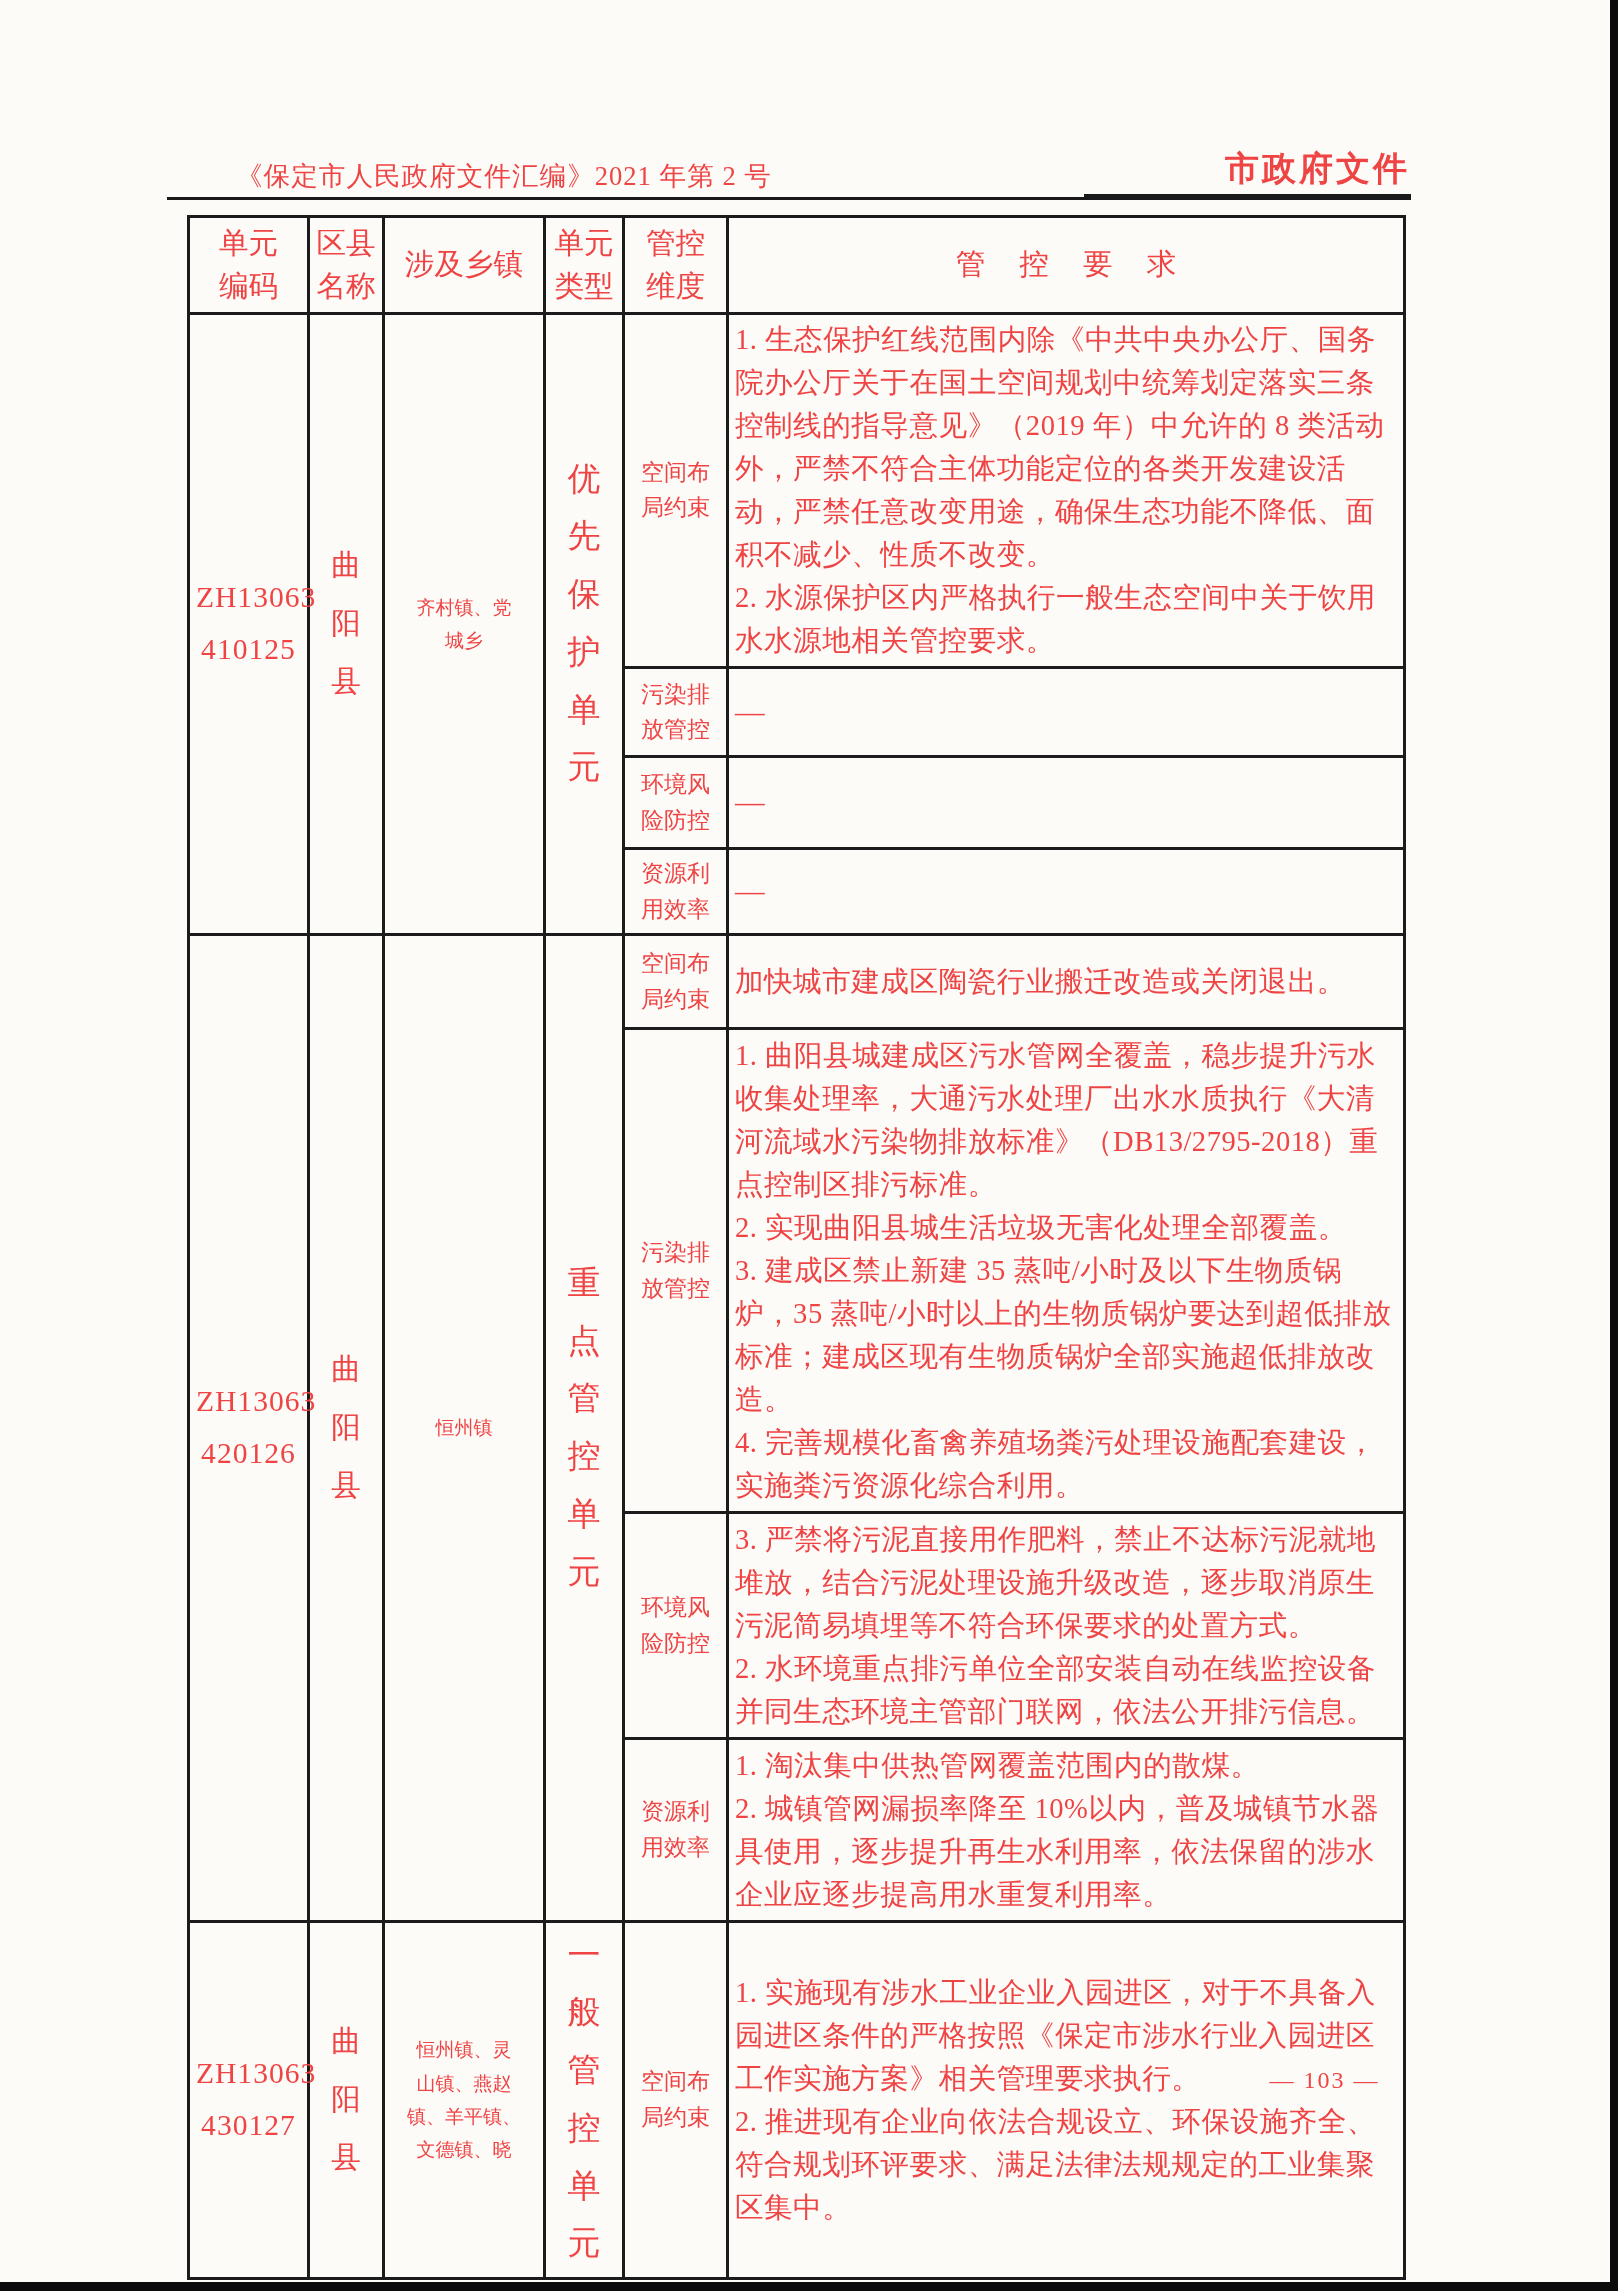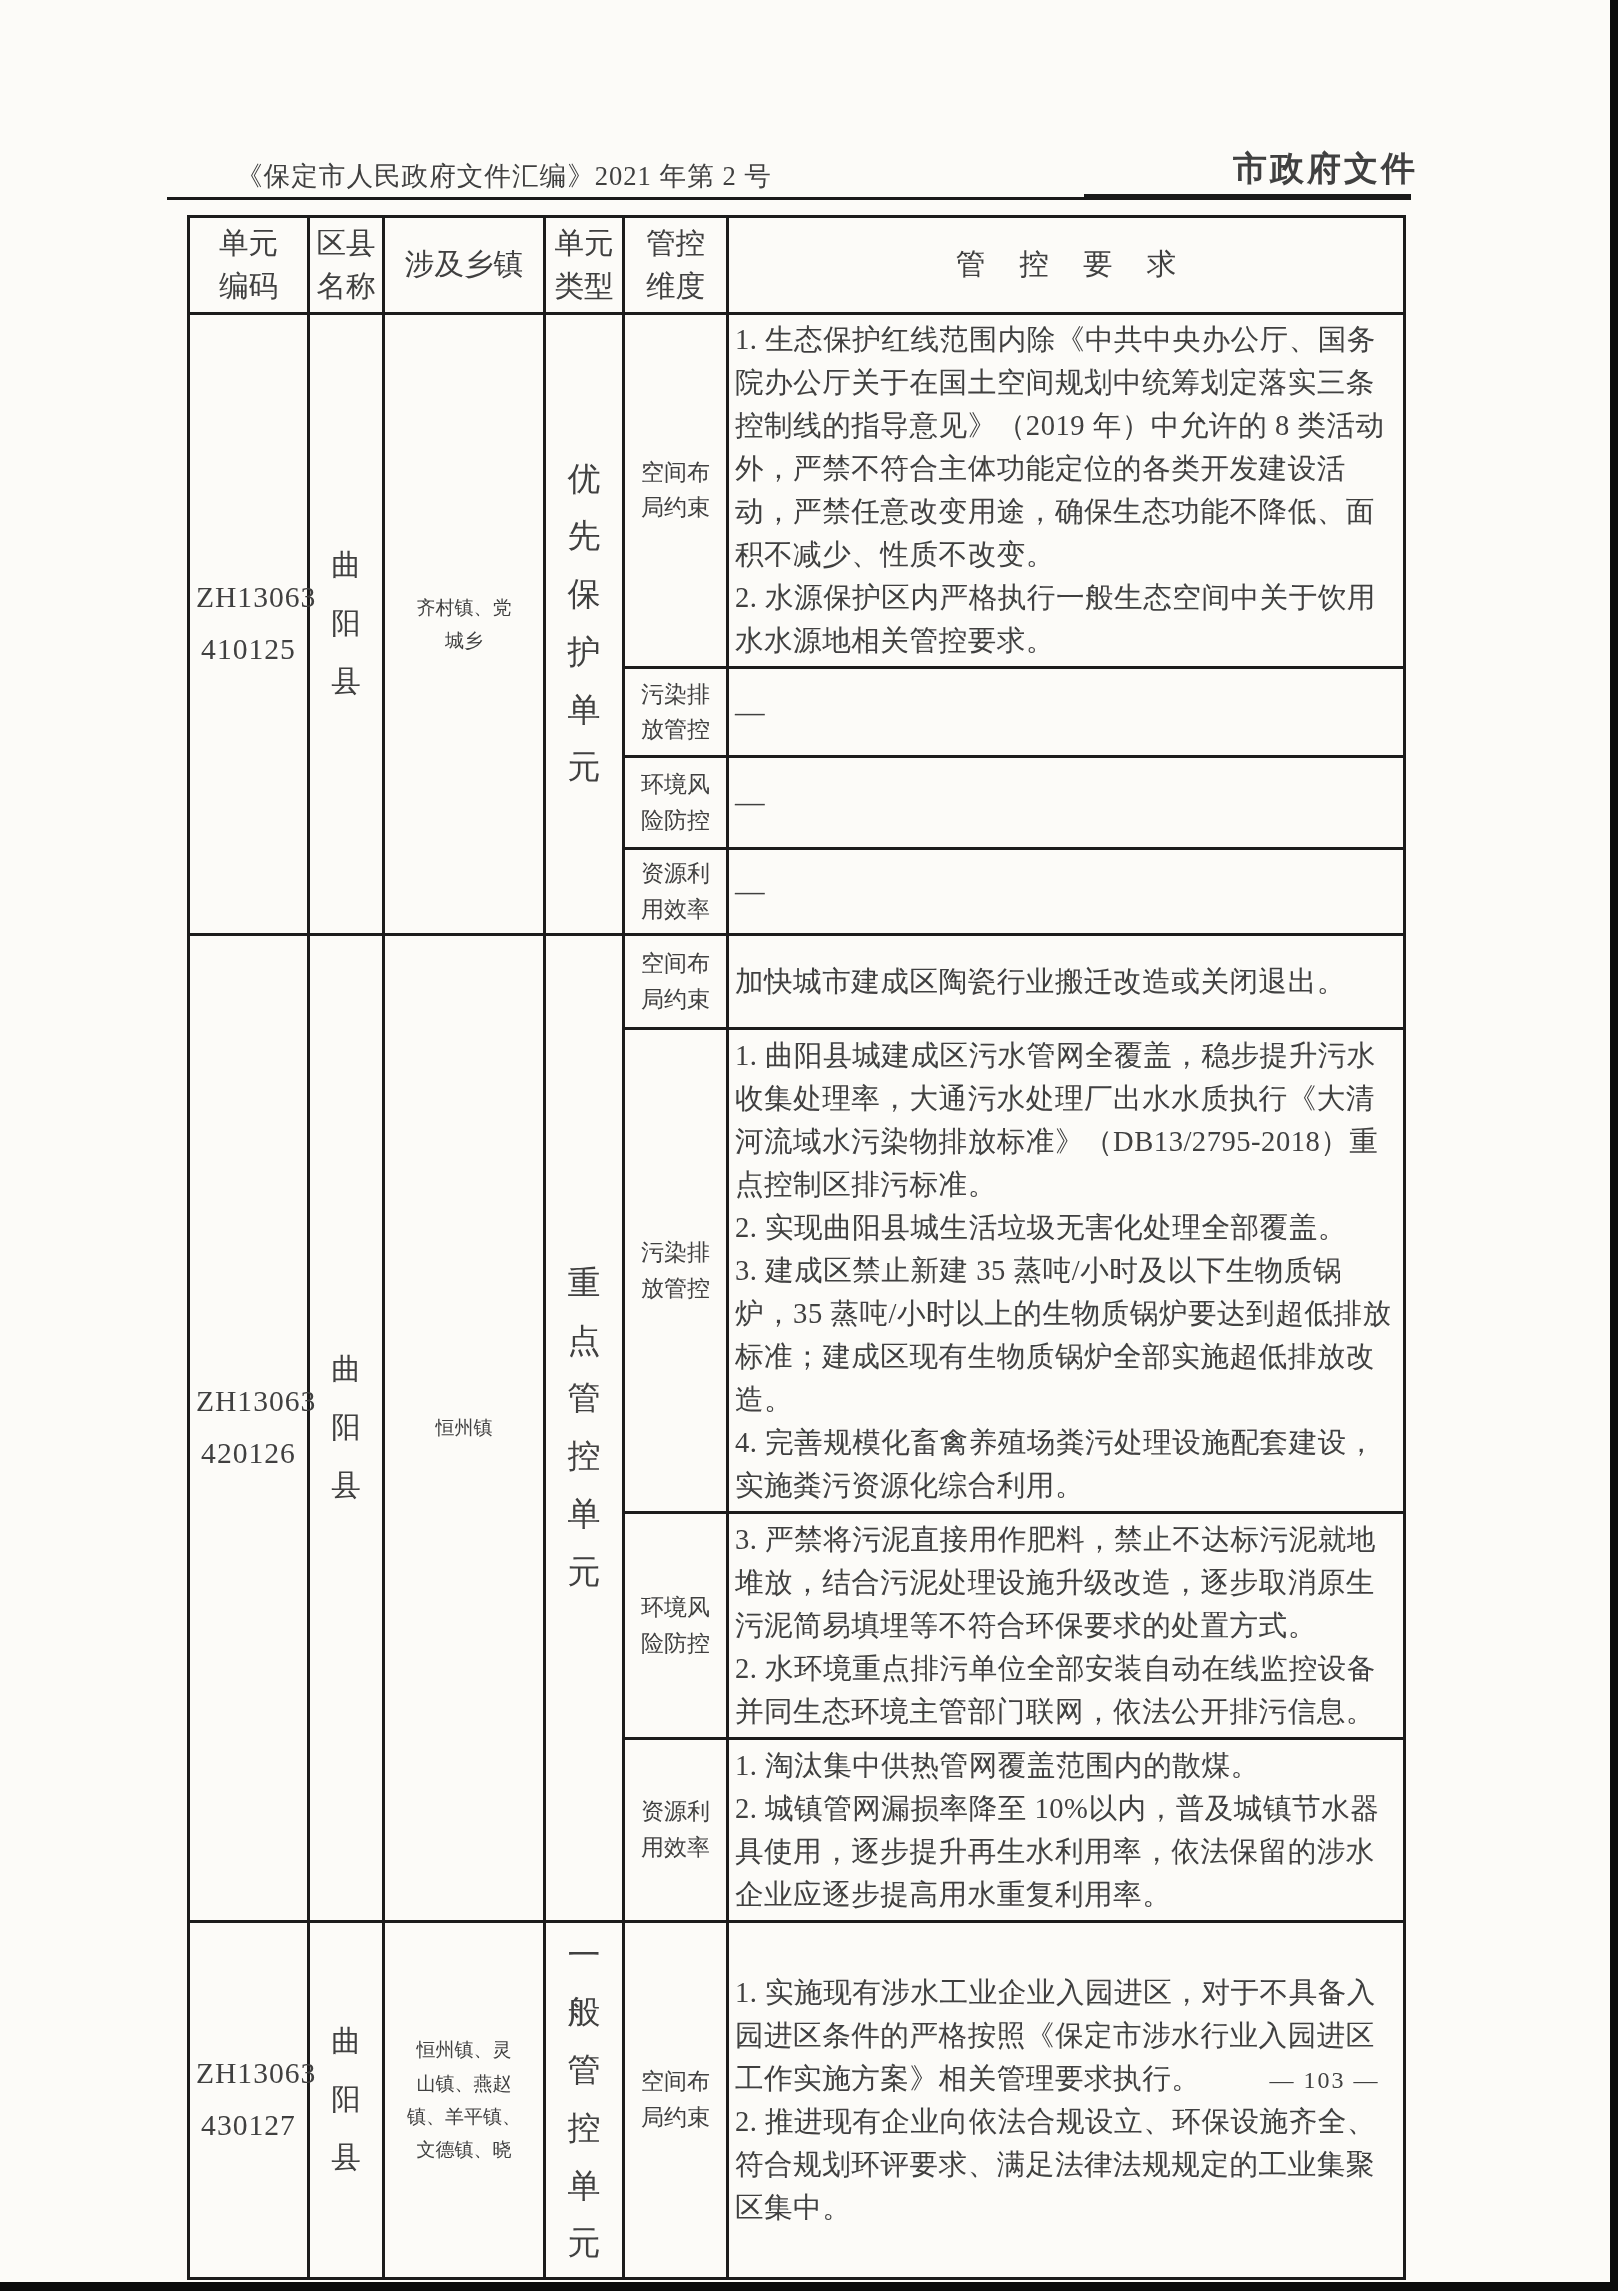--- a/index.html
+++ b/index.html
@@ -3,36 +3,36 @@
 <meta charset="utf-8">
 <style>
   html, body { margin: 0; padding: 0; background: #e8e8e4; }
   .page {
     position: relative;
     width: 1618px;
     height: 2291px;
     background: #fcfbf8;
     overflow: hidden;
     font-family: "Liberation Serif", "DejaVu Serif", serif;
-    color: #404040;
+    color: #ef4444;
   }
   
   .edge-right  { position: absolute; top: 0; right: 0; width: 7.9px;  height: 100%; background: #0b0b0b; }
   .edge-bottom { position: absolute; left: 0; bottom: 0; width: 100%; height: 8.9px; background: #0b0b0b; }
 
   
   .head-left {
     position: absolute; left: 236px; top: 158px;
     font-size: 26.6px; letter-spacing: 1px; white-space: nowrap;
   }
   .head-right {
     position: absolute; left: 1221px; top: 146px; width: 189px;
     font-family: "Liberation Sans", "DejaVu Sans", sans-serif;
     font-weight: 700; font-size: 34px; letter-spacing: 3px;
-    text-align: right; white-space: nowrap; margin-left: 8px;
+    text-align: right; white-space: nowrap;
   }
   .head-rule-thin  { position: absolute; left: 167px; top: 197px; width: 1243px; height: 3px; background: #1a1a1a; }
   .head-rule-thick { position: absolute; left: 1084px; top: 194px; width: 327px; height: 5.9px; background: #1a1a1a; }
 
   
   .tbl-wrap { position: absolute; left: 187px; top: 215px; }
   table.doc {
     border-collapse: collapse;
     table-layout: fixed;
     width: 1216px;

